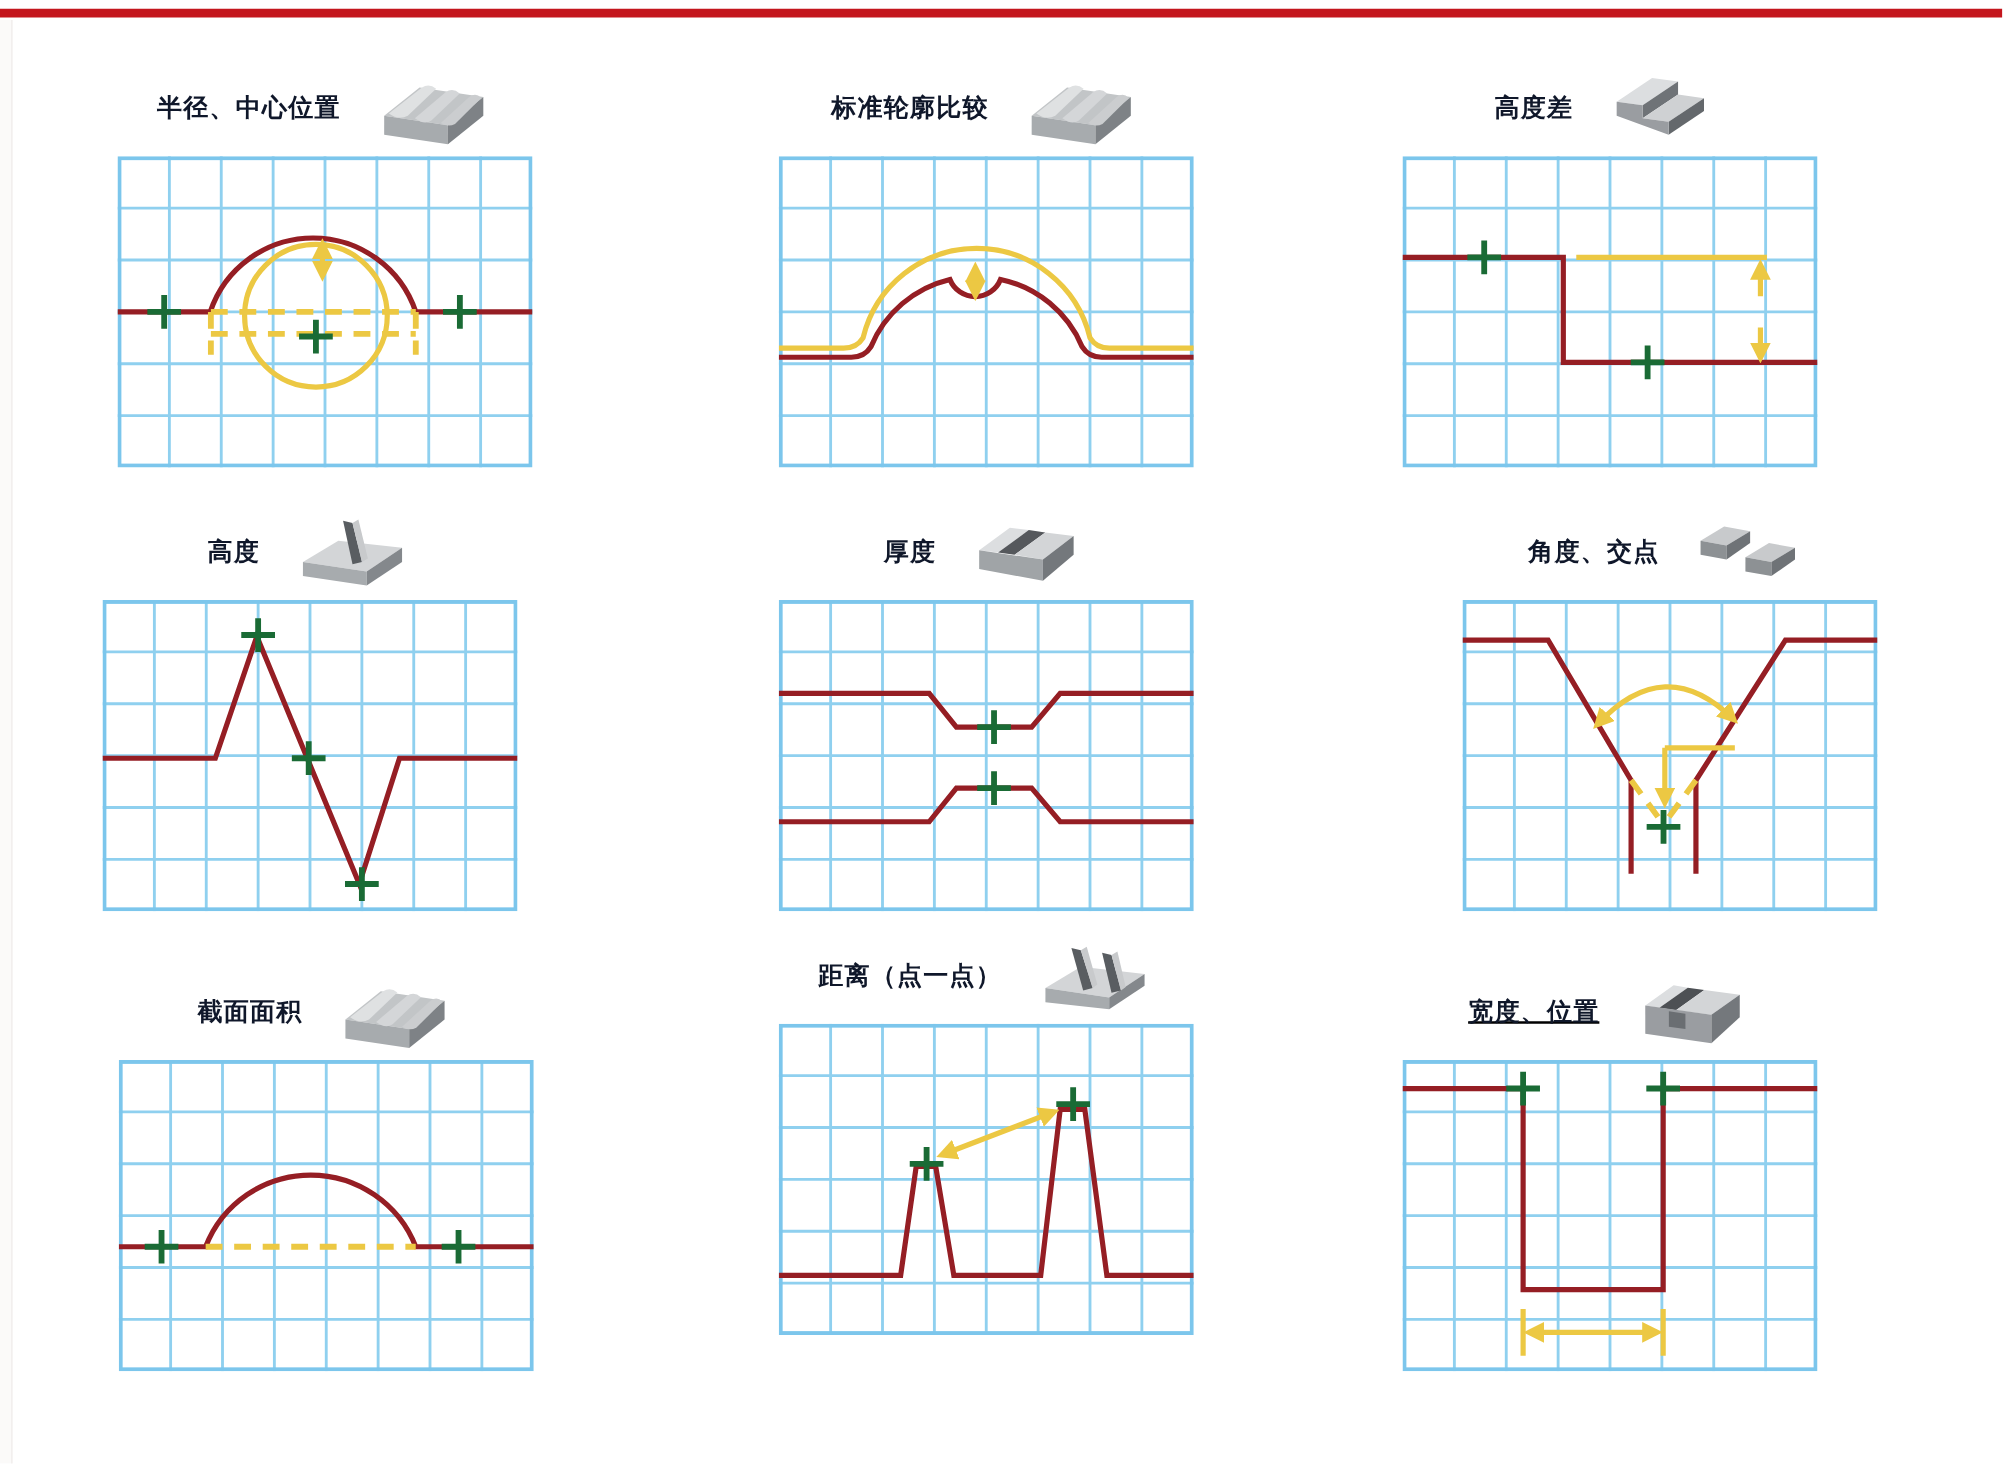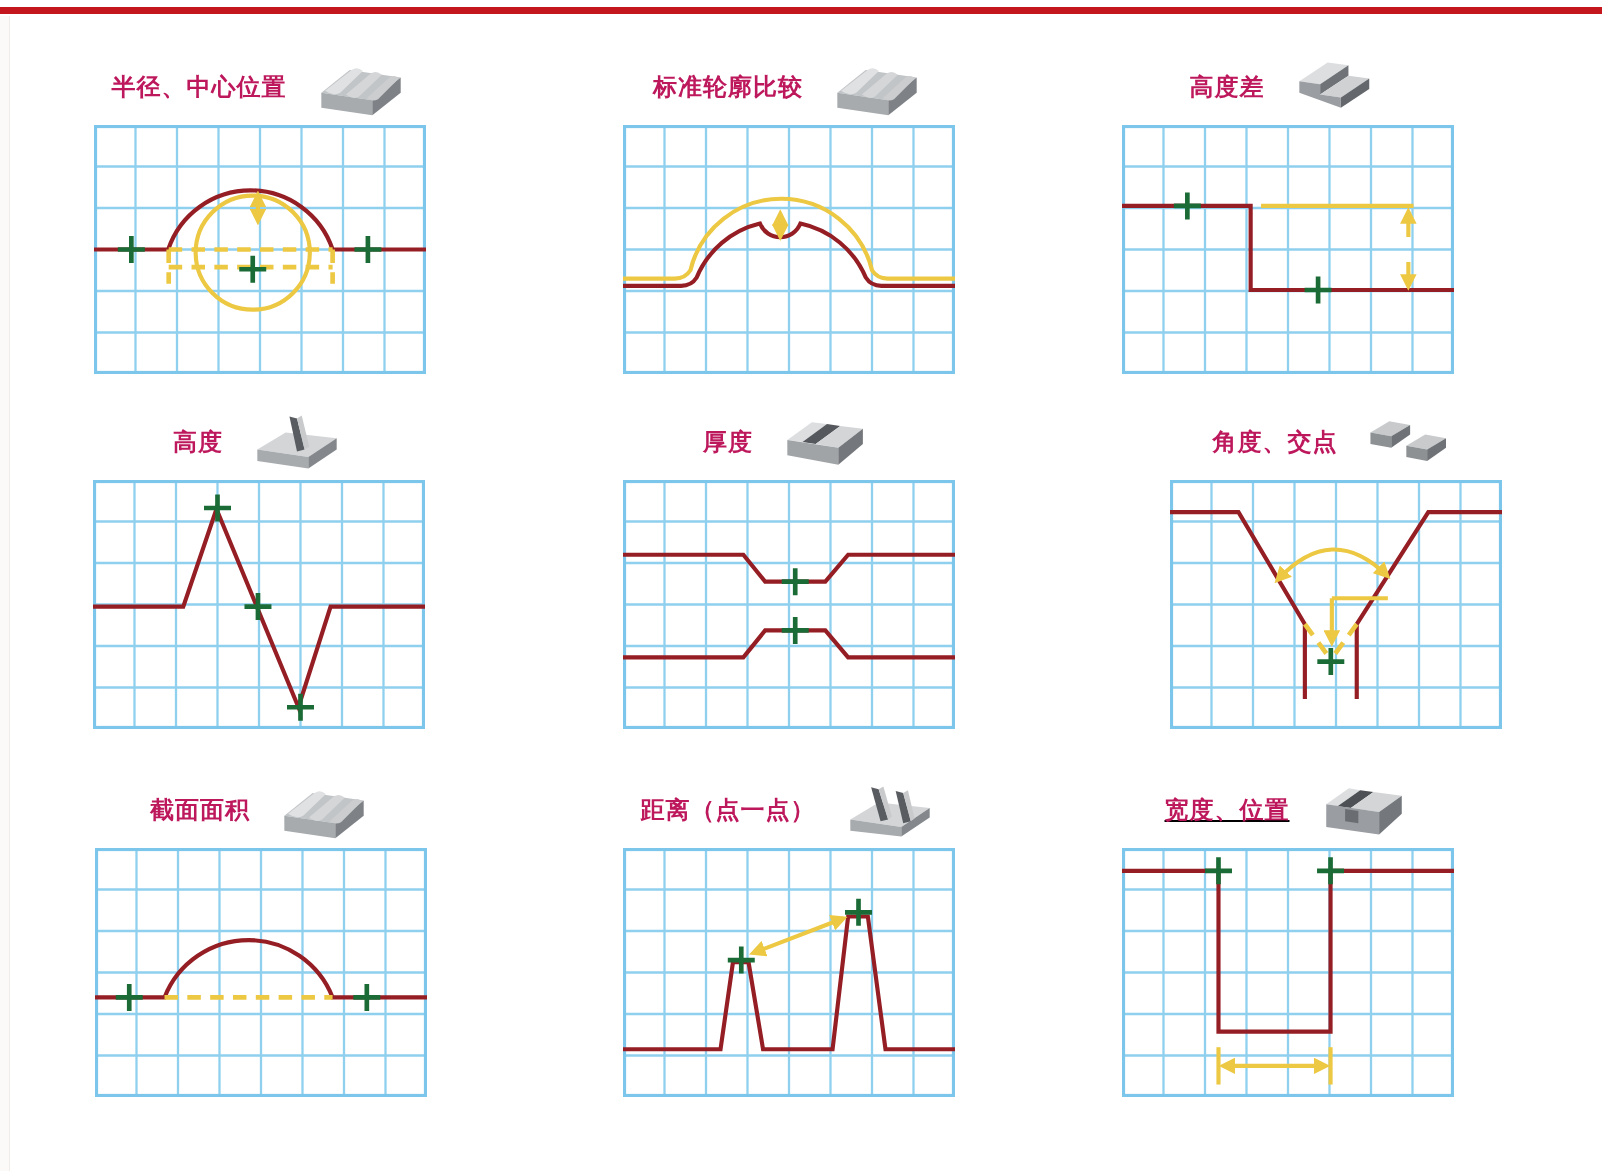--- a/index.html
+++ b/index.html
@@ -2,34 +2,34 @@
 <html><head>
 <meta charset="utf-8">
 <style>
   html,body{margin:0;padding:0;background:#ffffff;}
   .page{position:relative;width:1602px;height:1171px;background:#ffffff;overflow:hidden;
         font-family:"Liberation Sans", sans-serif;}
   .top-bar{position:absolute;left:0;top:7px;width:1602px;height:7px;background:#c4161d;}
   .left-edge{position:absolute;left:0;top:16px;width:9px;height:1155px;background:#fbfaf9;border-right:1px solid #efecea;}
   .panel{position:absolute;width:332px;}
   .panel-header{height:77px;display:flex;align-items:center;justify-content:center;gap:26px;}
-  .panel-title{font-size:24px;font-weight:bold;color:#be185d;letter-spacing:1px;white-space:nowrap;}
+  .panel-title{font-size:20px;font-weight:bold;color:#0f172a;letter-spacing:1px;white-space:nowrap;}
   .panel-icon{width:96px;height:68px;flex:0 0 auto;}
   .diagram{display:block;width:332px;height:249px;}
   
   .gridpath{stroke:#8fd0ef;stroke-width:2.2;fill:none;}
   .gridrect{stroke:#7cc6ec;stroke-width:3;fill:none;}
   .profile{stroke:#951e24;stroke-width:4;fill:none;}
   .ann{stroke:#ecc843;stroke-width:4;fill:none;}
   .anndash{stroke:#ecc843;stroke-width:4.5;fill:none;stroke-dasharray:13 9;}
   .cross{stroke:#1a6b35;stroke-width:4.5;fill:none;}
   
   #p1{left:94px;top:48px;} #p2{left:623px;top:48px;} #p3{left:1122px;top:48px;}
-  #p4{left:93px;top:403px;} #p5{left:623px;top:403px;} #p6{left:1122px;top:403px;margin-left:48px;}
-  #p7{left:95px;top:771px;} #p8{left:623px;top:771px;} #p9{left:1122px;top:771px;text-decoration:underline;}
+  #p4{left:82px;top:403px;} #p5{left:623px;top:403px;} #p6{left:1122px;top:403px;margin-left:48px;}
+  #p7{left:95px;top:771px;} #p8{left:623px;top:742px;} #p9{left:1122px;top:771px;text-decoration:underline;}
 </style>
 </head>
 <body>
 
 <svg width="0" height="0" style="position:absolute" aria-hidden="true">
   <defs>
     <marker id="ay" viewBox="0 0 10 10" refX="7" refY="5" markerWidth="4" markerHeight="4" orient="auto-start-reverse">
       <path d="M0,0 L10,5 L0,10 Z" fill="#ecc843"></path>
     </marker>
   </defs>

